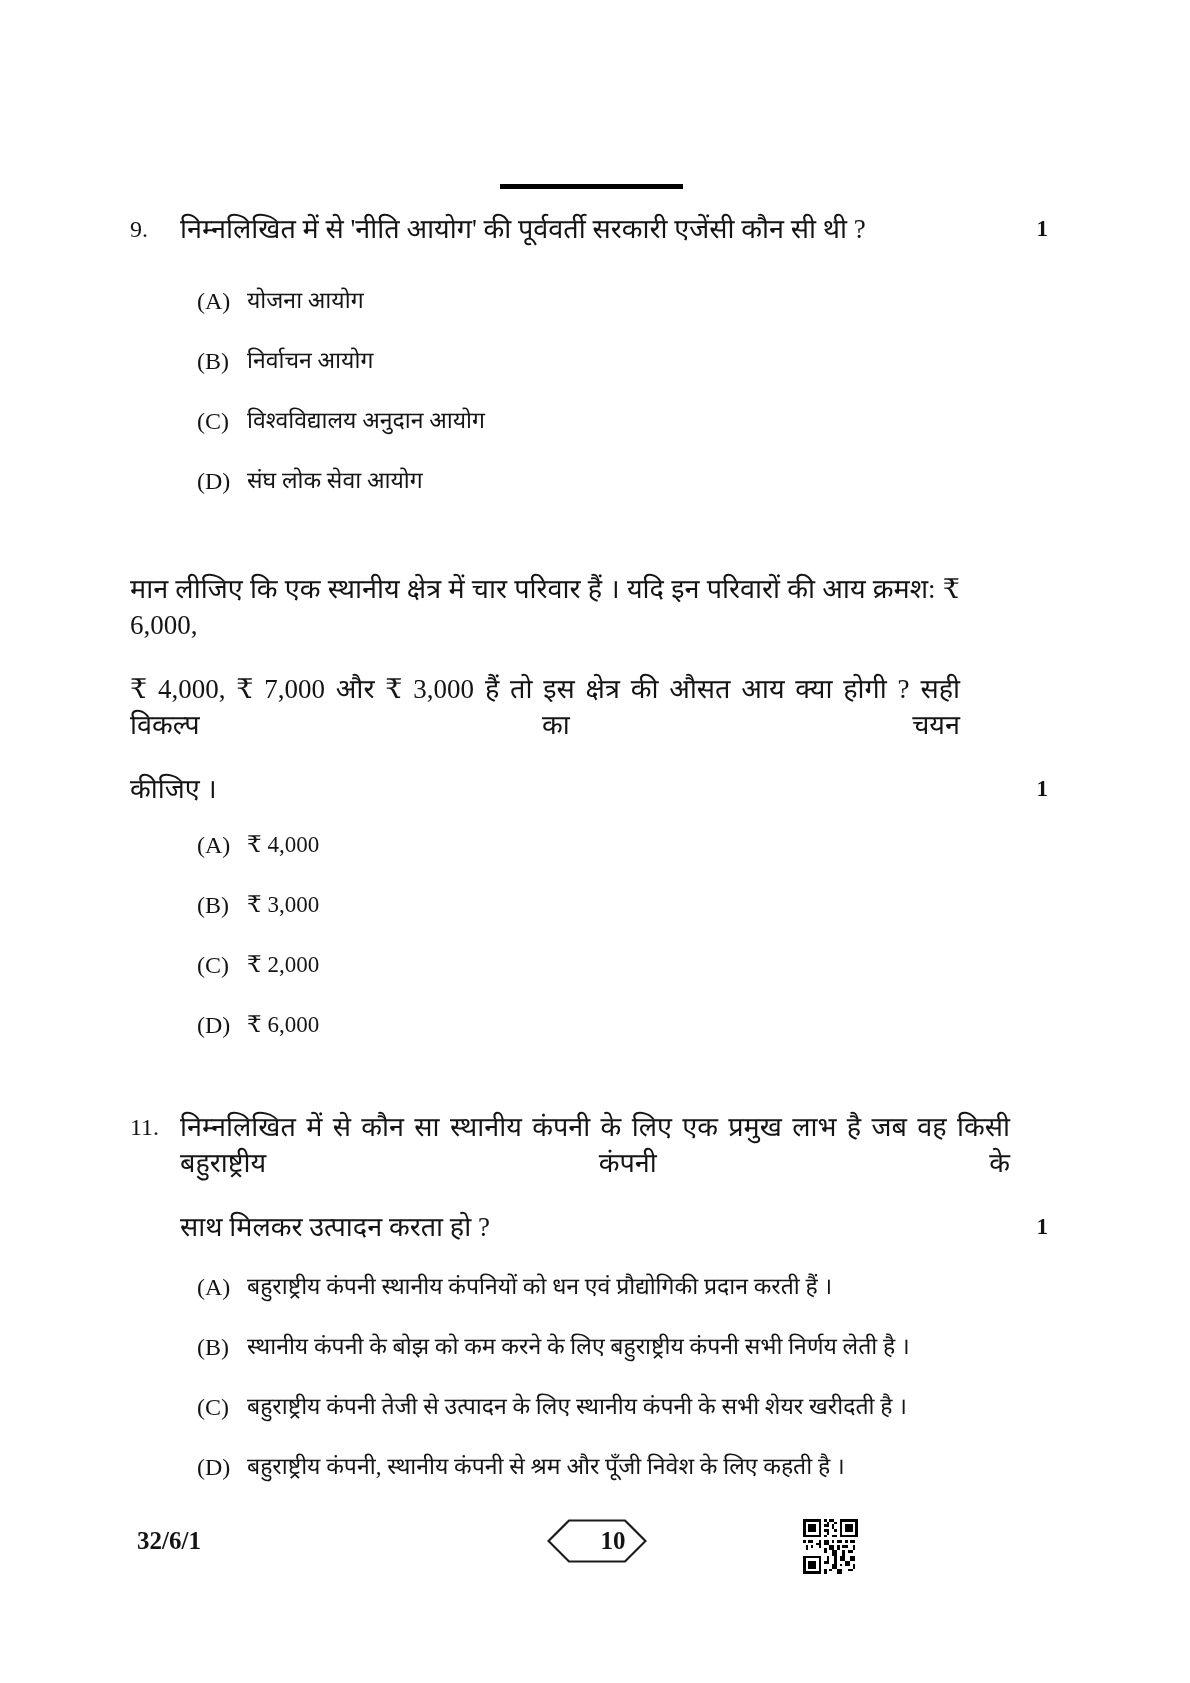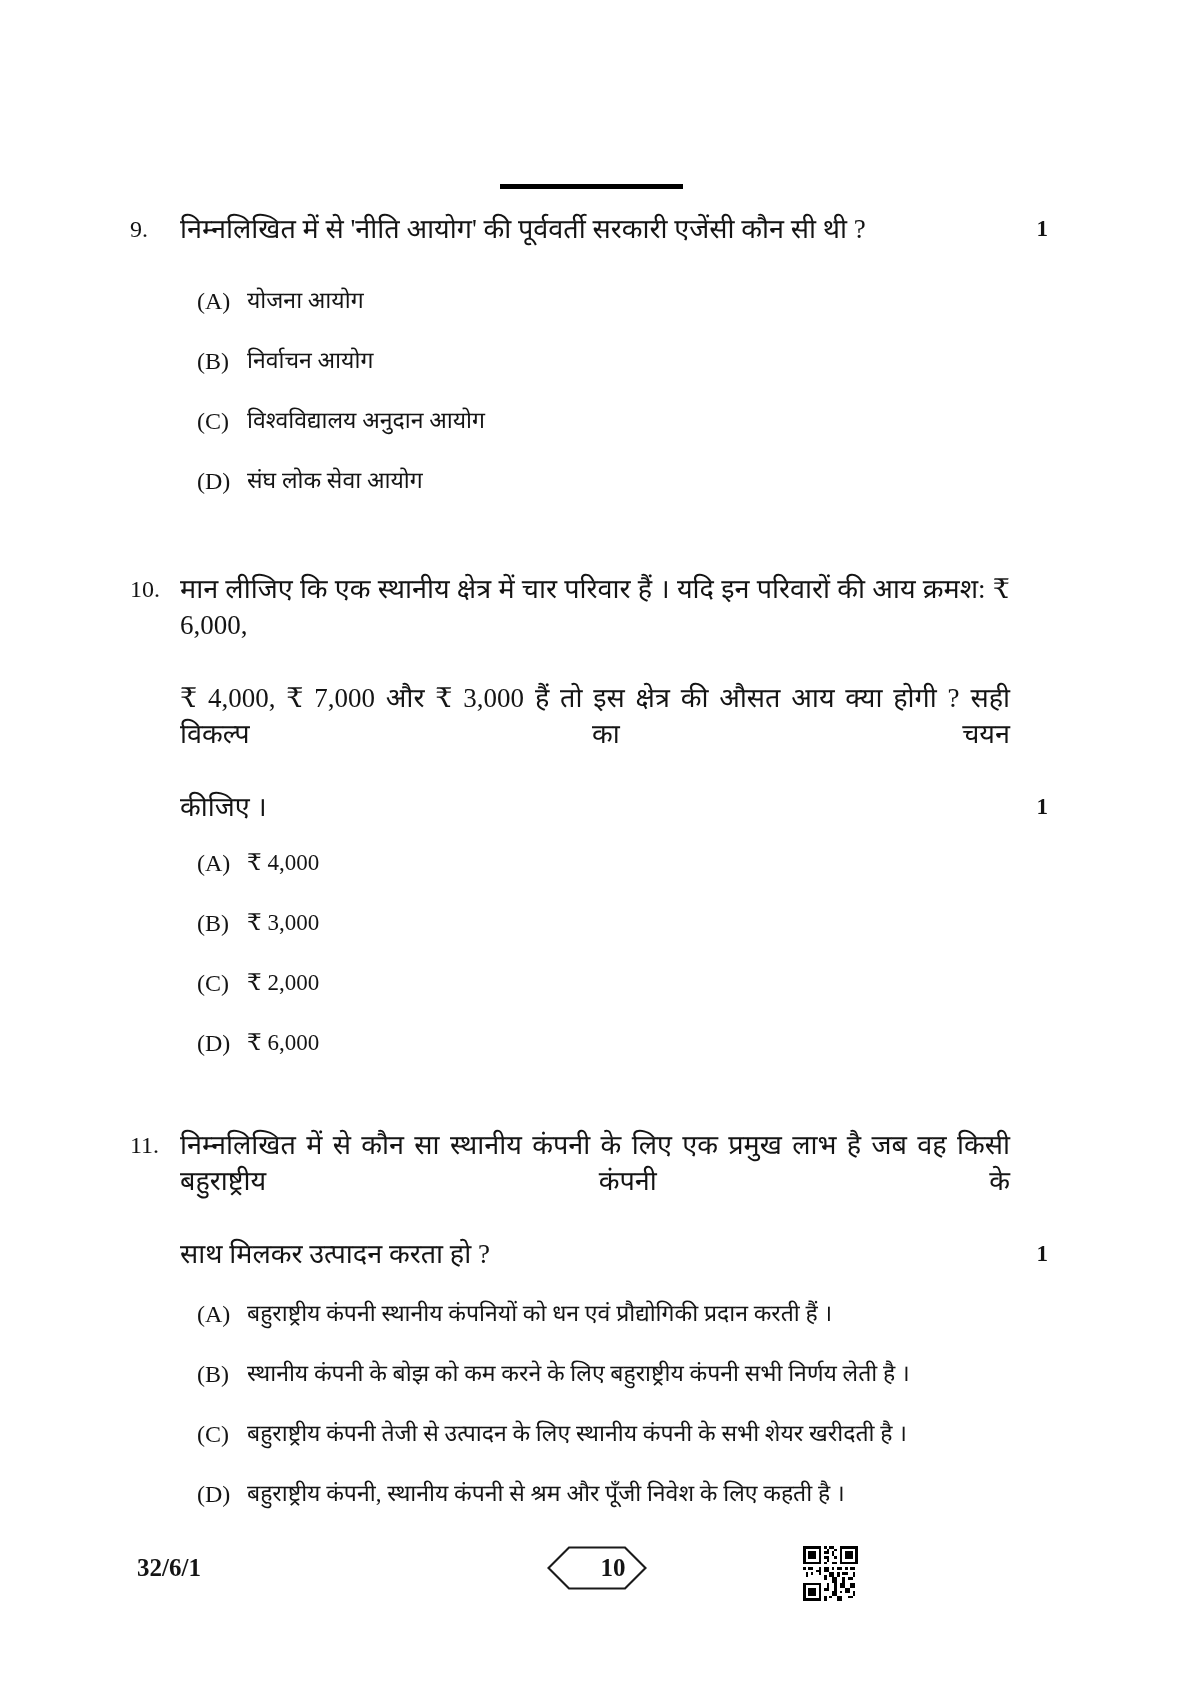--- a/index.html
+++ b/index.html
@@ -38,21 +38,21 @@
     line-height: 36px;
   }
   .q-stem {
     width: 830px;
     font-size: 27px;
   }
   .q-line {
     line-height: 36px;
   }
   .q-line + .q-line {
-    margin-top: 37px;
+    margin-top: 28px;
   }
   .q-line.just {
     text-align: justify;
     text-align-last: justify;
   }
   .q-mark {
     position: absolute;
     right: 0;
     bottom: 0;
     font-weight: bold;
@@ -159,21 +159,20 @@
       </div>
       <div class="q-option">
         <div class="opt-label">(D)</div>
         <div class="opt-text">संघ लोक सेवा आयोग</div>
       </div>
     </div>
   </div>
 
   <div class="question" id="q10">
     <div class="q-head">
-      <div class="q-num">10.</div>
       <div class="q-stem">
         <div class="q-line just">मान लीजिए कि एक स्थानीय क्षेत्र में चार परिवार हैं । यदि इन परिवारों की आय क्रमश: ₹ 6,000,</div>
         <div class="q-line just">₹ 4,000, ₹ 7,000 और ₹ 3,000 हैं तो इस क्षेत्र की औसत आय क्या होगी ? सही विकल्प का चयन</div>
         <div class="q-line">कीजिए ।</div>
       </div>
       <div class="q-mark">1</div>
     </div>
     <div class="q-options">
       <div class="q-option">
         <div class="opt-label">(A)</div>

